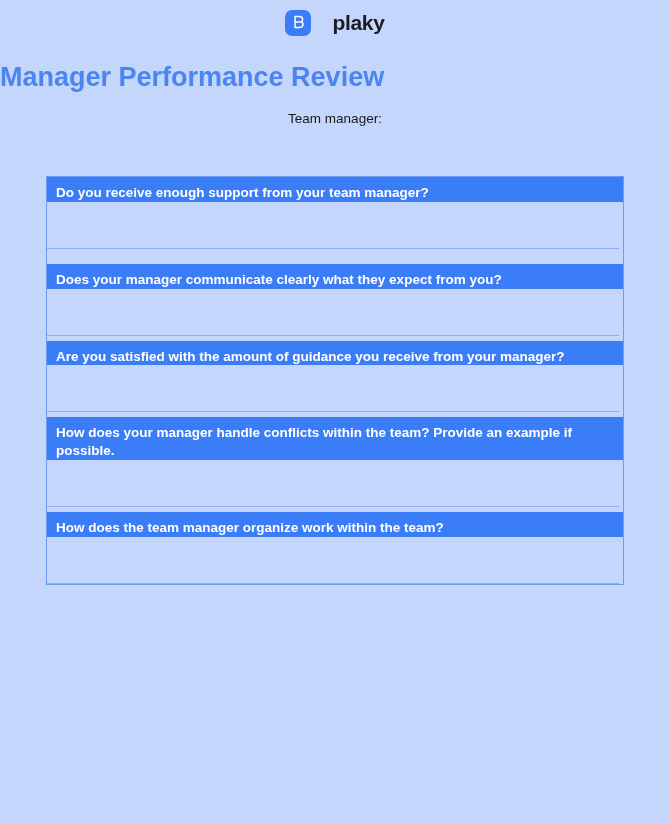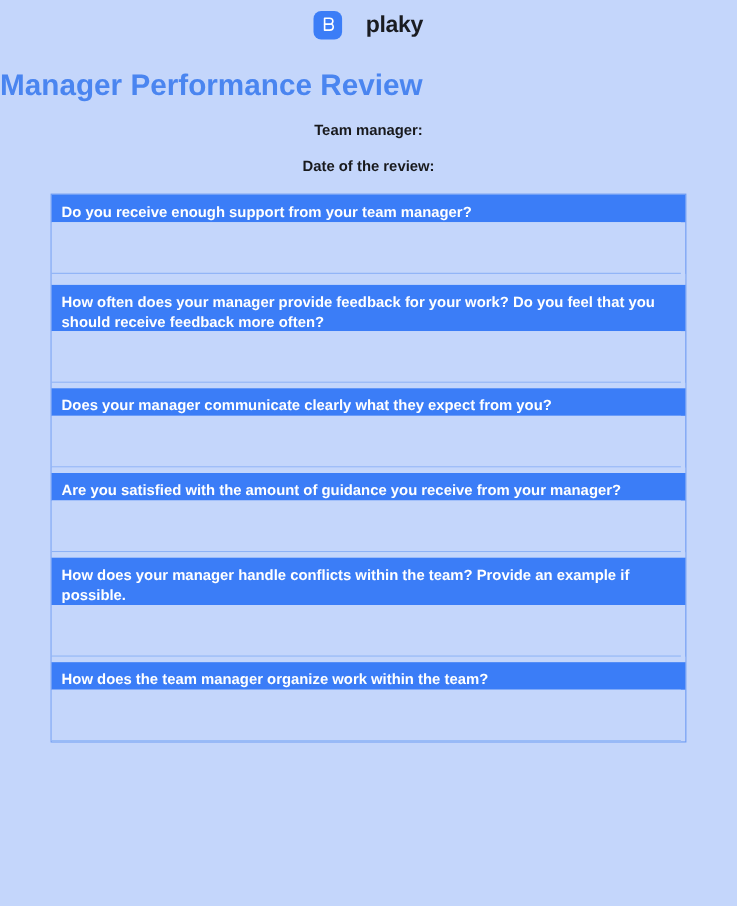--- a/index.html
+++ b/index.html
@@ -57,21 +57,21 @@
     text-align: left;
     font-size: 27px;
     font-weight: 700;
     color: #4a85f0;
     margin: 24px 0 0 0;
     line-height: 1.15;
   }
   .subline {
     text-align: center;
     font-size: 13.5px;
-    font-weight: 700;
+    font-weight: 400;
     color: #18191c;
     margin: 18px 0 0 0;
     line-height: 1.2;
   }
   .subline.second { margin-top: 16px; }
 
   
   .form-table {
     position: absolute;
     left: 46px;
@@ -119,36 +119,31 @@
         <path d="M7.2 3.6h6.1c2.6 0 4.5 1.6 4.5 4 0 1.5-.8 2.7-2 3.4 1.5.6 2.5 1.9 2.5 3.6 0 2.6-2 4.3-4.8 4.3H7.2V3.6z" fill="none" stroke="#ffffff" stroke-width="2.1" stroke-linejoin="round"></path>
         <path d="M7.2 11.2h7.4" fill="none" stroke="#ffffff" stroke-width="2.1" stroke-linecap="round"></path>
       </svg>
     </span>
     <span class="brand-name">plaky</span>
   </div>
 
   <h1 class="title">Manager Performance Review</h1>
 
   <p class="subline">Team manager:</p>
-  <p class="subline second">Date of the review:</p>
 
   <div class="form-table">
 
     <div class="qa-block">
       <div class="question-bar">Do you receive enough support from your team manager?</div>
       <div class="answer-area"></div>
     </div>
     <div class="block-gap"></div>
 
     <div class="block-gap"></div>
 
-    <div class="qa-block">
-      <div class="question-bar">How often does your manager provide feedback for your work? Do you feel that you should receive feedback more often?</div>
-      <div class="answer-area"></div>
-    </div>
     <div class="block-gap"></div>
 
     <div class="qa-block">
       <div class="question-bar">Does your manager communicate clearly what they expect from you?</div>
       <div class="answer-area"></div>
     </div>
     <div class="block-gap"></div>
 
     <div class="qa-block">
       <div class="question-bar">Are you satisfied with the amount of guidance you receive from your manager?</div>

